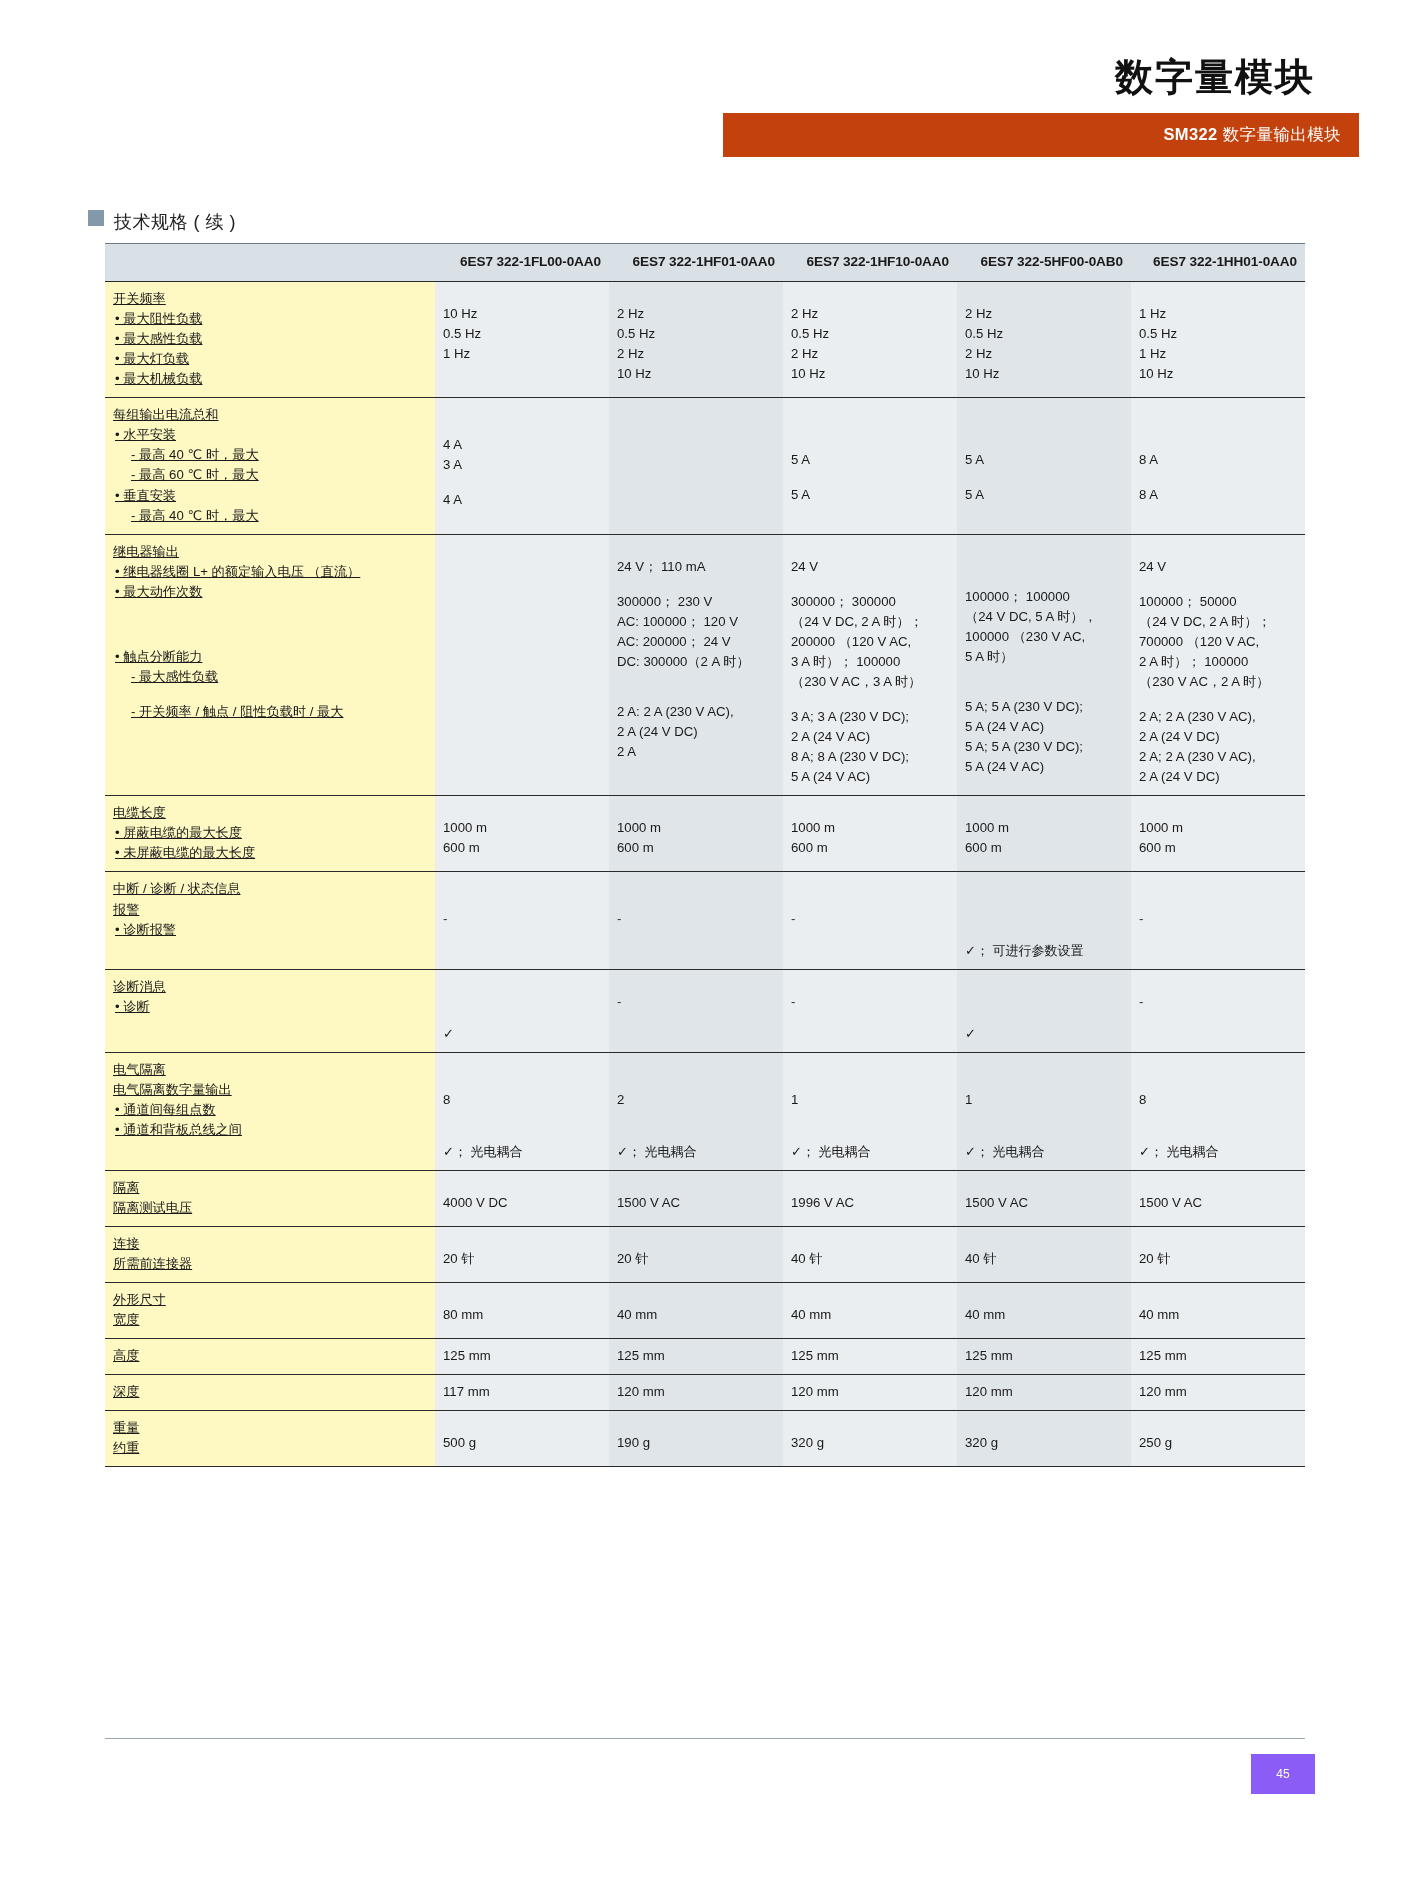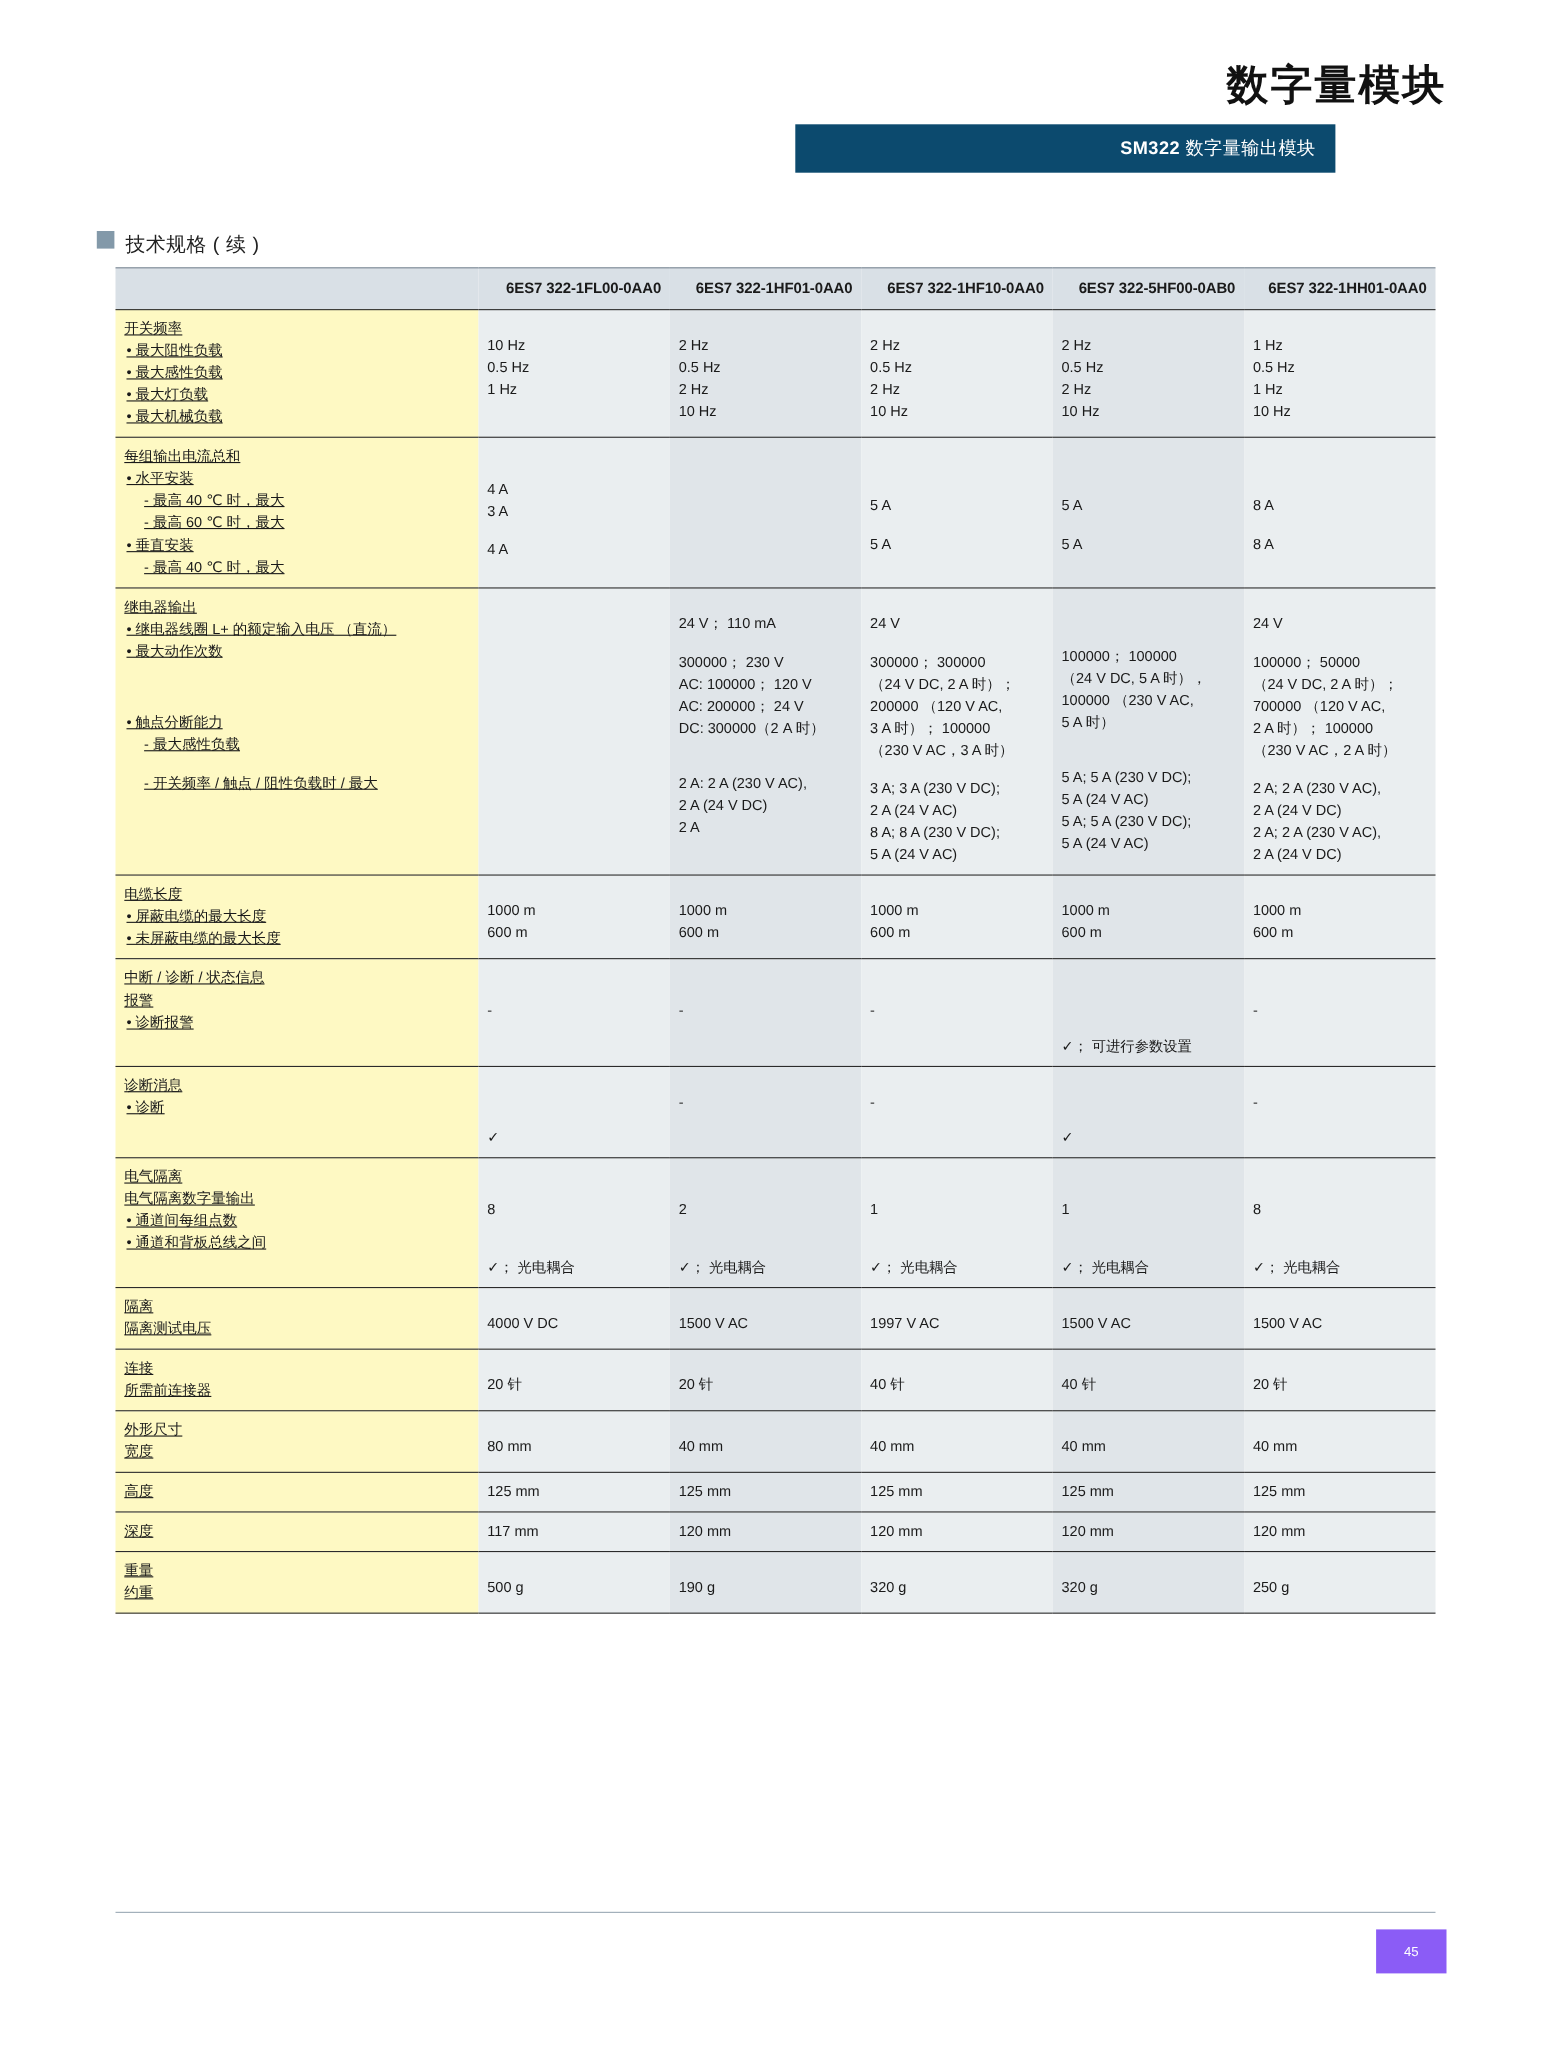--- a/index.html
+++ b/index.html
@@ -25,23 +25,23 @@
     font-size: 38px;
     font-weight: 700;
     letter-spacing: 2px;
     color: #111;
     font-family: "DejaVu Serif", "Liberation Serif", serif;
   }
   .banner {
     position: absolute;
     left: 723px;
     top: 113px;
-    width: 491px;
+    width: 636px;
     height: 44px;
-    background: #0c4a6e;
+    background: #c2410c;
   }
   .banner-text {
     position: absolute;
     right: 18px;
     top: 50%;
     transform: translateY(-50%);
     color: #ffffff;
     font-size: 16.5px;
     letter-spacing: 0.4px;
     white-space: nowrap;
@@ -491,21 +491,21 @@
         <td class="v0">
           <span class="spacer"></span>
           <span class="val-line">4000 V DC</span>
         </td>
         <td class="v1">
           <span class="spacer"></span>
           <span class="val-line">1500 V AC</span>
         </td>
         <td class="v0">
           <span class="spacer"></span>
-          <span class="val-line">1997 V AC</span>
+          <span class="val-line">1996 V AC</span>
         </td>
         <td class="v1">
           <span class="spacer"></span>
           <span class="val-line">1500 V AC</span>
         </td>
         <td class="v0">
           <span class="spacer"></span>
           <span class="val-line">1500 V AC</span>
         </td>
       </tr>

